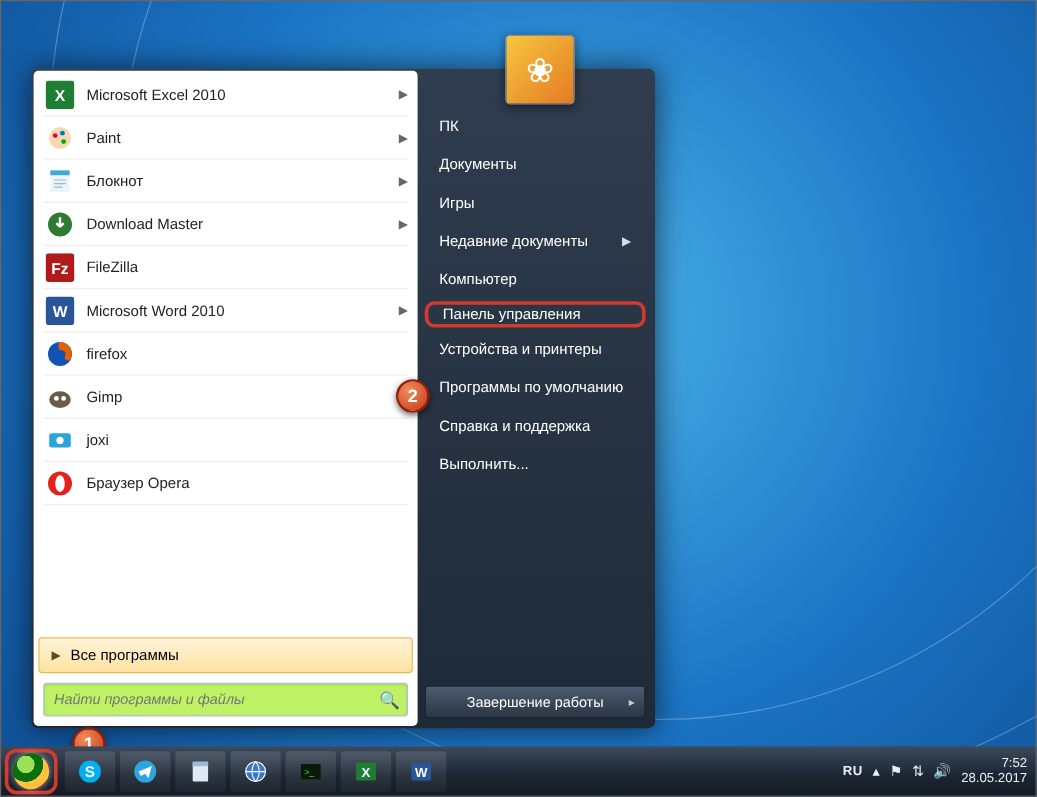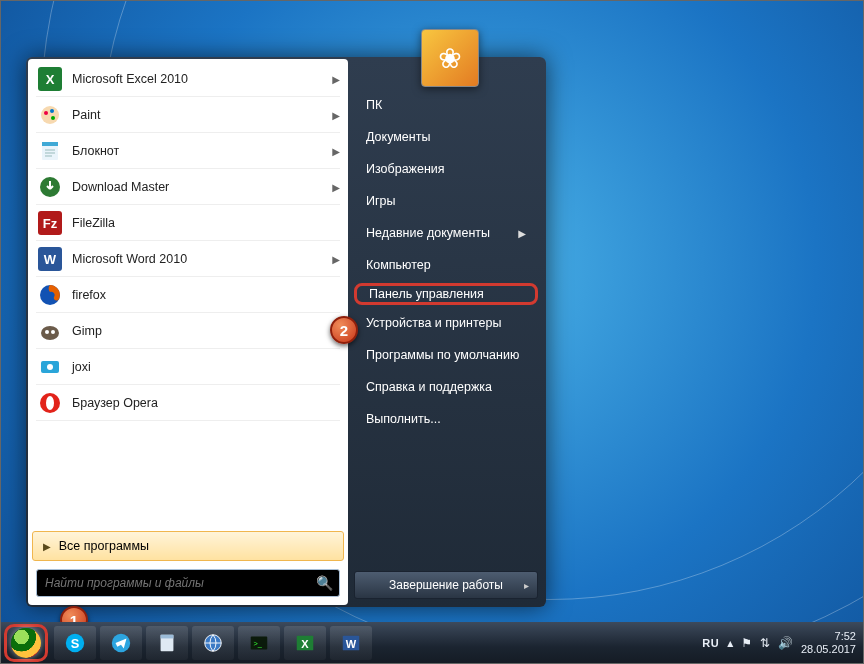--- a/index.html
+++ b/index.html
@@ -10,21 +10,21 @@
 .start-menu{position:absolute;left:26px;bottom:57px;width:520px;height:550px;display:flex;border-radius:6px;background:linear-gradient(#2f3d4f,#1f2a37);box-shadow:0 0 25px rgba(0,0,0,.6);padding:2px}
 .left-col{width:320px;background:#fff;border-radius:4px;display:flex;flex-direction:column;padding:2px}
 .prog-list{flex:1;overflow:hidden}
 .prog{display:flex;align-items:center;height:36px;padding:0 6px;font-size:12.5px;color:#222;cursor:pointer;position:relative}
 .prog .sep{position:absolute;left:6px;right:6px;bottom:0;border-bottom:1px solid #eee}
 .prog .ico{width:28px;height:28px;margin-right:8px;display:flex;align-items:center;justify-content:center;font-size:18px}
 .prog .arrow{margin-left:auto;color:#666;font-size:10px}
 .allprog{display:flex;align-items:center;height:30px;margin:2px;padding:0 10px;font-size:12.5px;border:1px solid #f0b64e;border-radius:3px;background:linear-gradient(#fff4d9,#ffe2a1);cursor:pointer}
 .allprog .tri{margin-right:8px;font-size:10px;color:#5a4a1c}
 .search-wrap{padding:6px}
-.search{display:flex;align-items:center;height:28px;border:1px solid #a9bfd6;border-radius:3px;background:#000000;box-shadow:inset 0 1px 3px rgba(0,0,0,.1)}
+.search{display:flex;align-items:center;height:28px;border:1px solid #a9bfd6;border-radius:3px;background:#bef264;box-shadow:inset 0 1px 3px rgba(0,0,0,.1)}
 .search input{flex:1;border:0;outline:0;font-size:12px;padding:0 8px;font-style:italic;color:#777;background:transparent}
 .search .mag{width:28px;text-align:center;color:#3d6ea8;font-size:14px}
 .right-col{flex:1;display:flex;flex-direction:column;padding:30px 6px 6px 6px}
 .r-item{height:32px;display:flex;align-items:center;padding:0 12px;color:#fff;font-size:12.5px;border-radius:3px;cursor:pointer;position:relative}
 .r-item .arrow{margin-left:auto;color:#ddd;font-size:10px}
 .r-item.cp{border:3px solid #d23a30;border-radius:8px;height:22px;margin:2px 0}
 .shutdown{margin-top:auto;height:28px;display:flex;align-items:center;justify-content:center;color:#fff;font-size:12px;border:1px solid #1a2330;border-radius:3px;background:linear-gradient(#4d5c70,#2a3544);cursor:pointer;position:relative}
 .shutdown .arrow{position:absolute;right:8px;font-size:10px;color:#ccc}
 .avatar{position:absolute;top:-28px;left:395px;width:58px;height:58px;border:1px solid #888;border-radius:4px;background:linear-gradient(135deg,#f8c640,#e37b22);box-shadow:0 2px 8px rgba(0,0,0,.5);display:flex;align-items:center;justify-content:center;color:#fff;font-size:28px}
 .taskbar{position:absolute;left:0;right:0;bottom:0;height:42px;background:linear-gradient(#3d4a5c,#1b2430 60%,#141b24);display:flex;align-items:center;padding:0 4px}
@@ -182,23 +182,20 @@
   </div>
 
   <div class="right-col" id="right-col">
     <div class="r-item">
         <span>ПК</span>
       </div>
       <div class="r-item">
         <span>Документы</span>
       </div>
       <div class="r-item">
-        <span>Изображения</span>
-      </div>
-      <div class="r-item">
         <span>Игры</span>
       </div>
       <div class="r-item">
         <span>Недавние документы</span>
         <span class="arrow">▶</span>
       </div>
       <div class="r-item">
         <span>Компьютер</span>
       </div>
       <div class="r-item cp">

